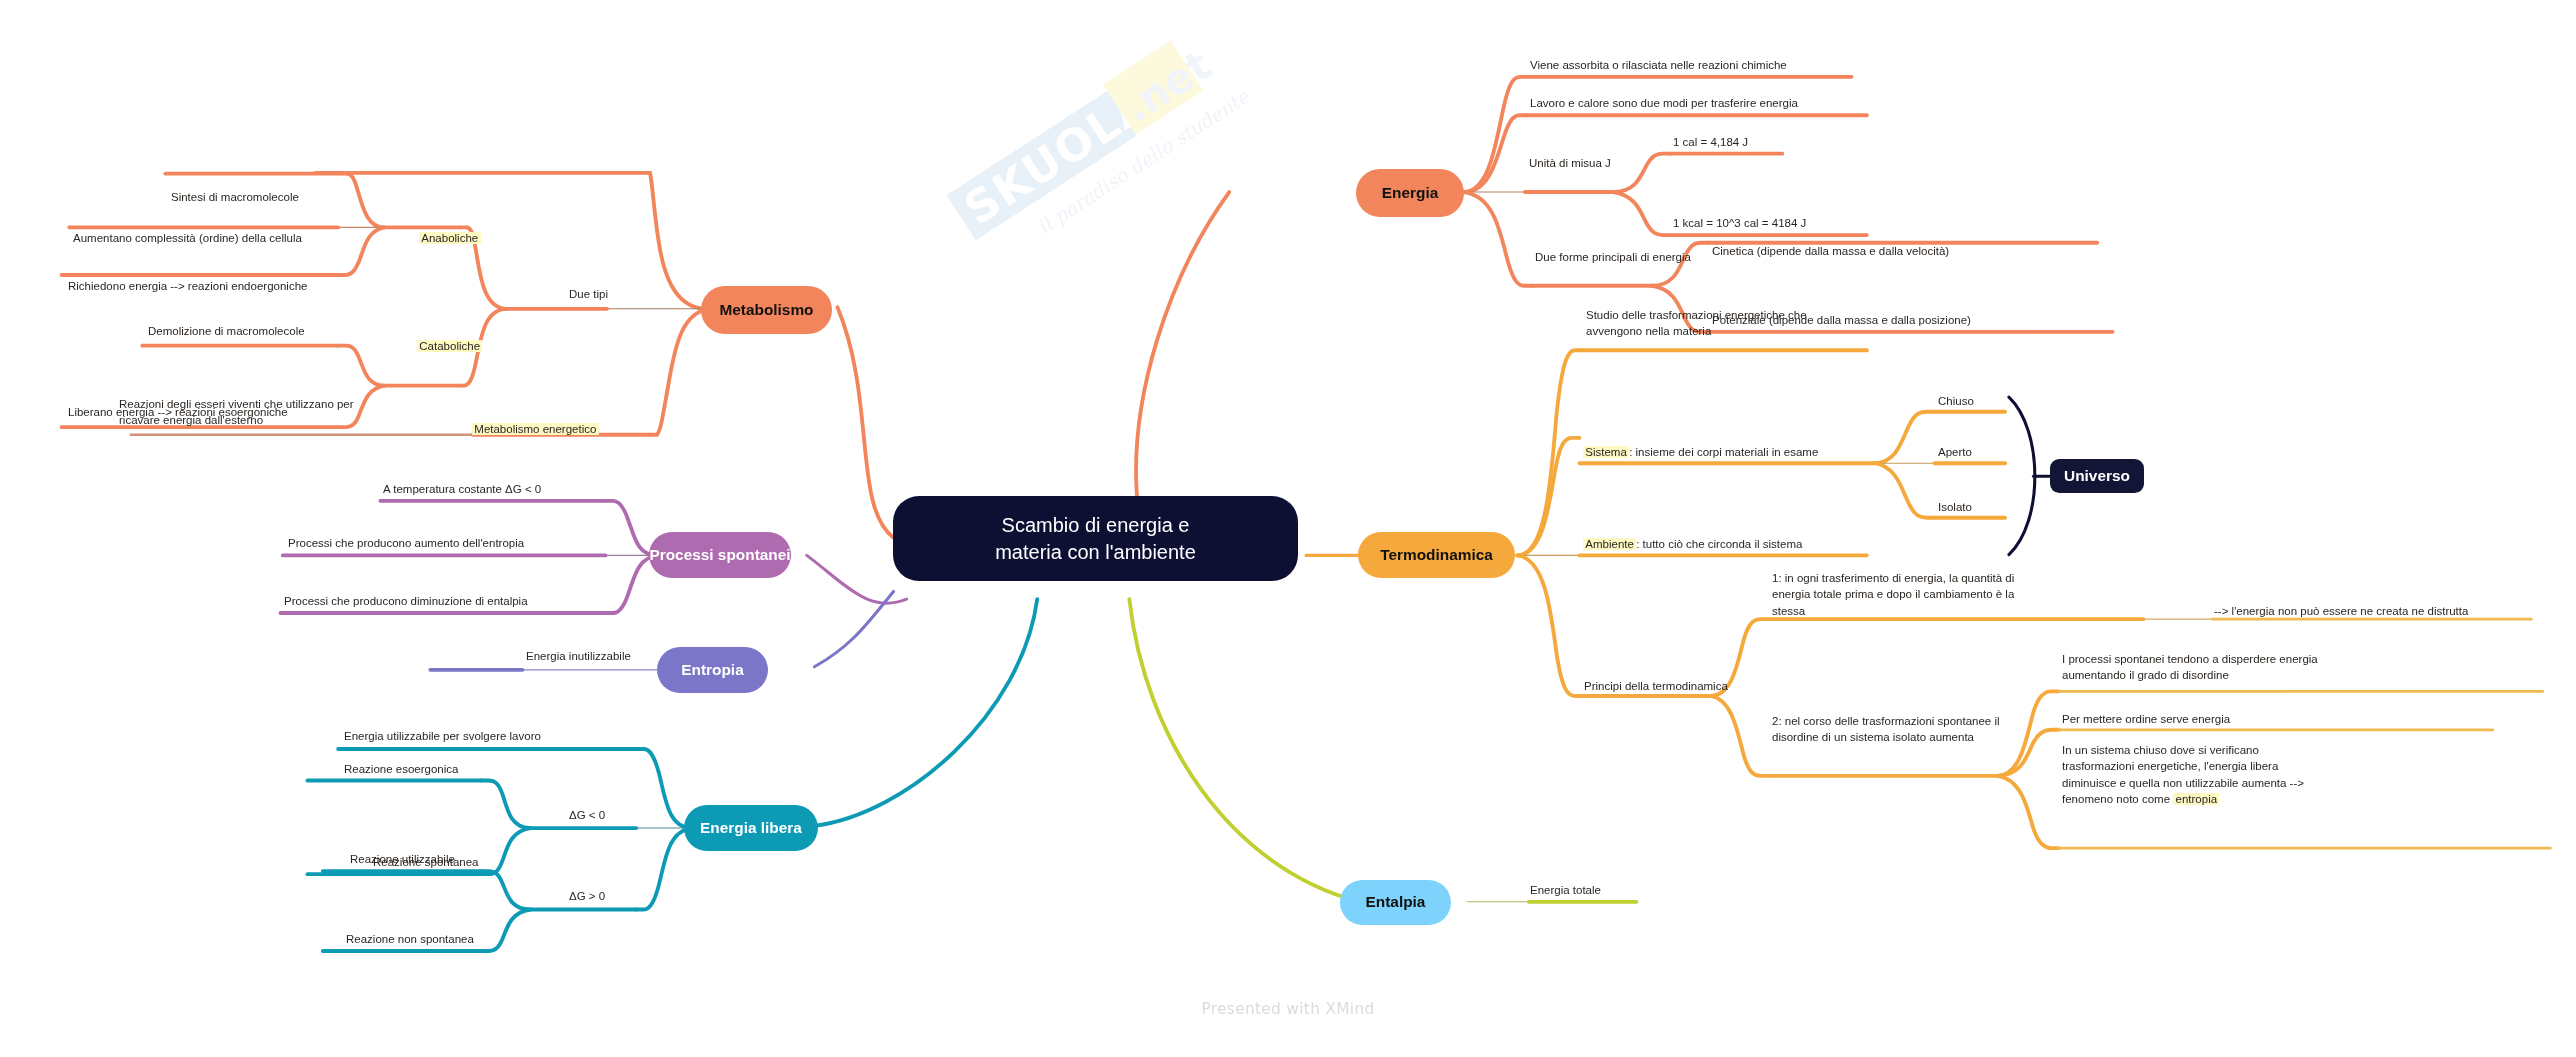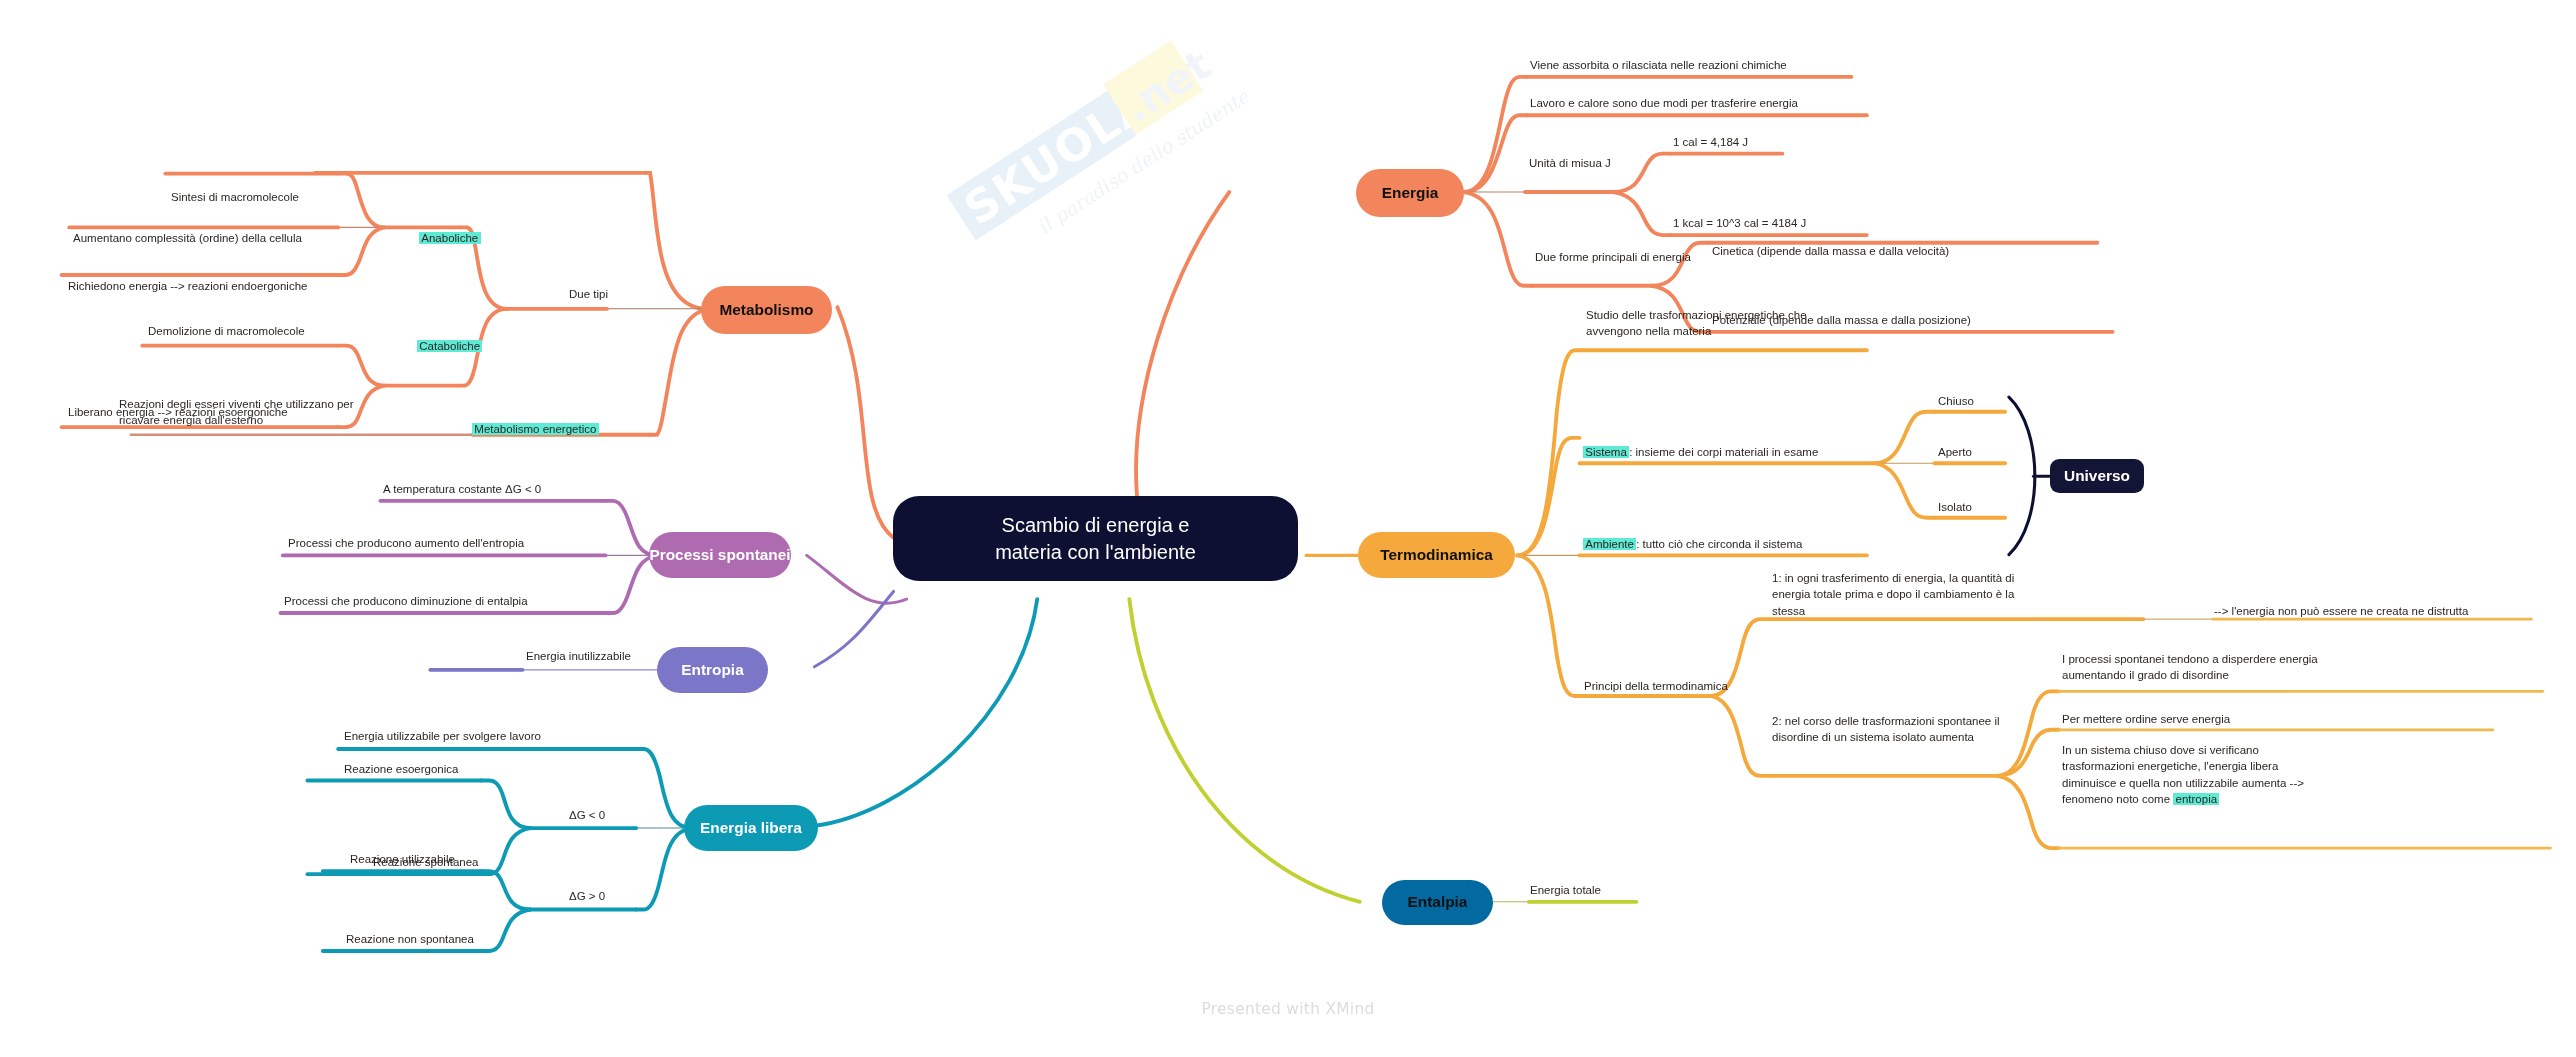--- a/index.html
+++ b/index.html
@@ -72,21 +72,21 @@
 
   
   .lbl{
     position:absolute;
     color:#2b2622;
     font-size:11.5px;
     line-height:1.42;
     white-space:nowrap;
   }
   .lbl.wrap{white-space:normal;}
-  .hl{background:#5eead4;padding:0 2.3px;}
+  .hl{background:#fef9c3;padding:0 2.3px;}
 </style>
 </head>
 <body>
 
 <div id="stage">
 
   <svg id="watermark" viewBox="0 0 440 400">
     <g transform="rotate(-33 220 190)">
       <rect x="40" y="150" width="250" height="70" fill="#DCE9F5"></rect>
       <text x="52" y="206" font-family="DejaVu Sans, sans-serif" font-size="58" font-weight="bold" fill="#ffffff" letter-spacing="2">SKUOLA</text>
@@ -256,21 +256,21 @@
   </div>
 
   <div class="node main" style="left:1356px;top:169px;width:108px;height:48px;background:#F2855B;">
     <span>Energia</span>
   </div>
 
   <div class="node main" style="left:1358px;top:532px;width:157px;height:46px;background:#F5A93C;">
     <span>Termodinamica</span>
   </div>
 
-  <div class="node main" style="left:1382px;top:880px;width:111px;height:45px;background:#0369a1;">
+  <div class="node main" style="left:1340px;top:880px;width:111px;height:45px;background:#7dd3fc;">
     <span>Entalpia</span>
   </div>
 
   <div class="node dark" style="left:2050px;top:459px;width:94px;height:34px;">
     <span>Universo</span>
   </div>
 
 
   <div class="lbl" style="left:569px;top:286px;">
     <span>Due tipi</span>

